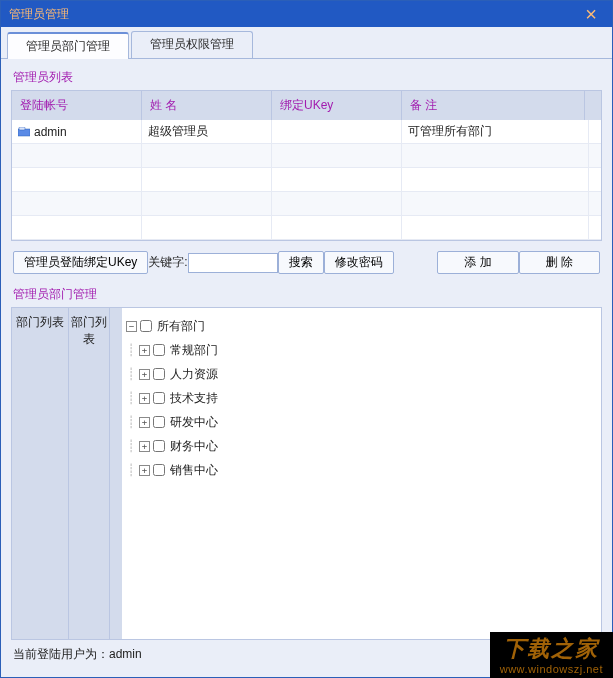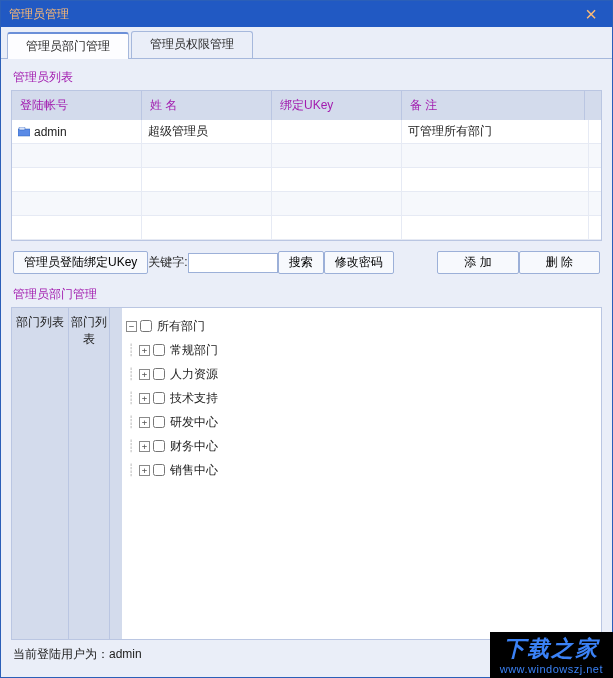--- a/index.html
+++ b/index.html
@@ -41,21 +41,21 @@
 .th-extra { width: 12px; border-right: none !important; }
 .tree-body { flex: 1; padding: 6px 4px; overflow: auto; }
 .tree-node { display: flex; align-items: center; height: 24px; font-size: 12px; gap: 3px; }
 .expander { width: 11px; height: 11px; border: 1px solid #8a8a8a; display: inline-flex; align-items: center; justify-content: center; font-size: 9px; line-height: 1; color: #555; cursor: pointer; background: #fff; font-family: monospace; }
 .tree-cb { width: 12px; height: 12px; cursor: pointer; }
 .tree-label { padding-left: 2px; }
 .vline { color: #bbb; width: 10px; text-align: center; font-family: monospace; }
 
 .statusbar { font-size: 12px; padding: 6px 2px 10px 2px; font-family: SimSun, monospace; }
 
-.watermark { position: absolute; right: 0; bottom: 0; background: #000; color: #3b82f6; padding: 4px 10px 2px 10px; text-align: center; font-family: SimSun, serif; line-height: 1.2; }
+.watermark { position: absolute; right: 0; bottom: 0; background: #000; color: #a16207; padding: 4px 10px 2px 10px; text-align: center; font-family: SimSun, serif; line-height: 1.2; }
 .watermark .wm-top { font-size: 22px; font-weight: bold; letter-spacing: 2px; font-style: italic; }
 .watermark .wm-bot { font-size: 11px; letter-spacing: 0.5px; }
 </style>
 </head>
 <body>
 
 <div class="window">
   <div class="titlebar">
     <span class="title">管理员管理</span>
     <span class="close">×</span>

